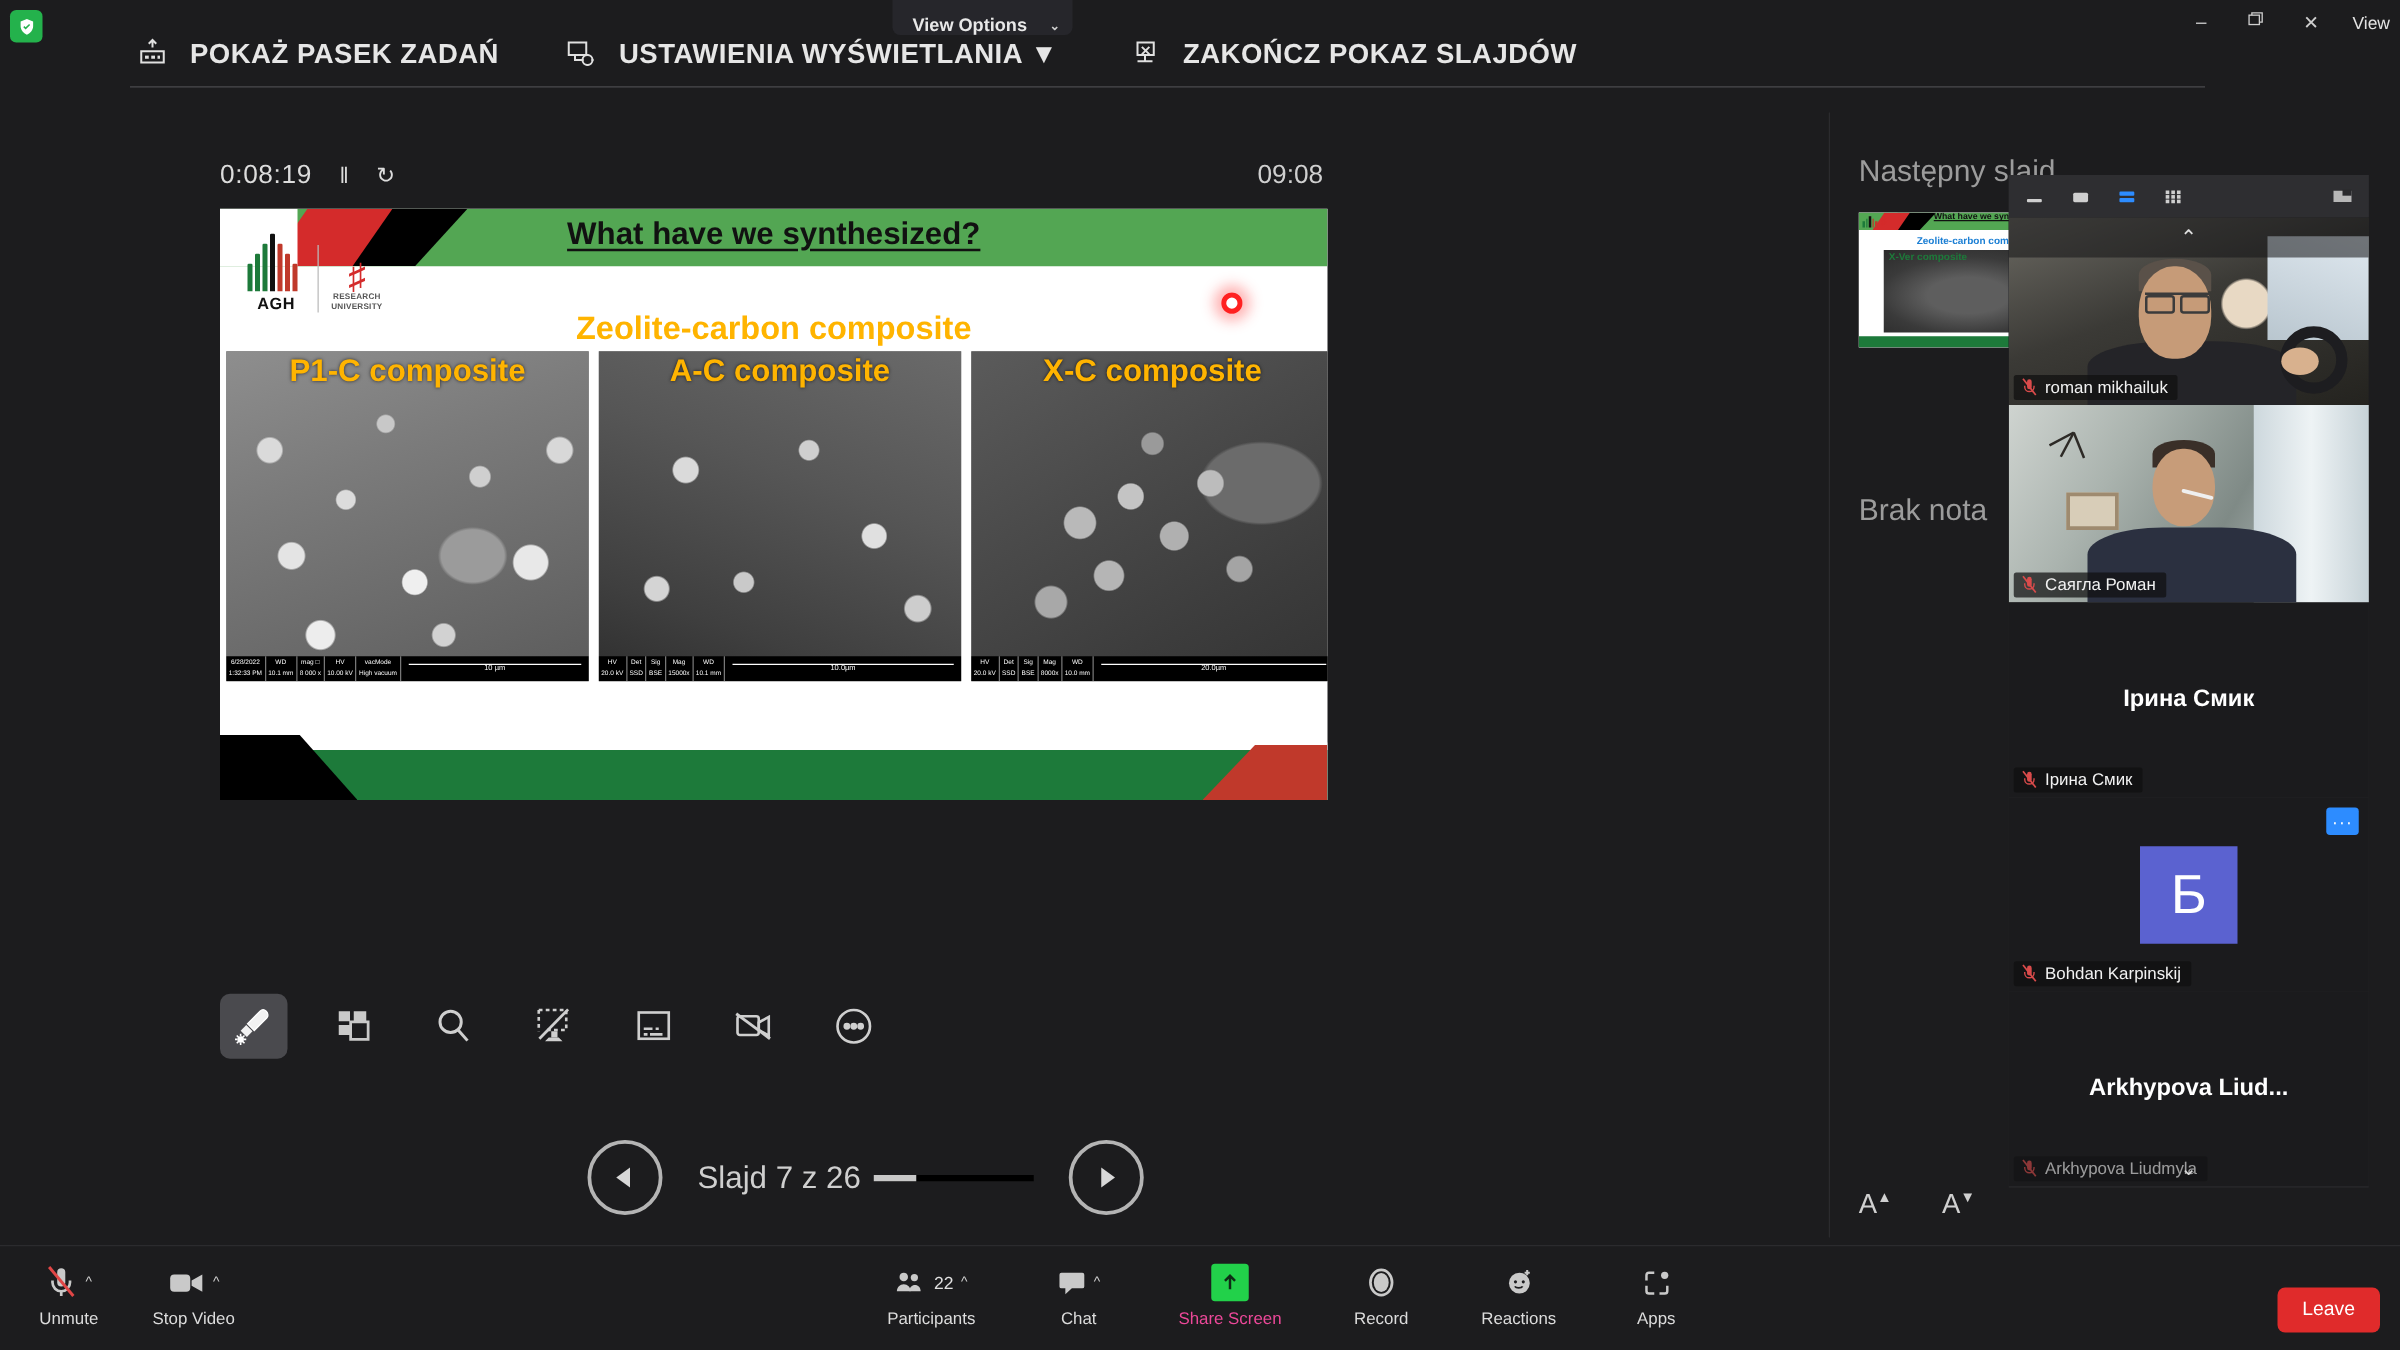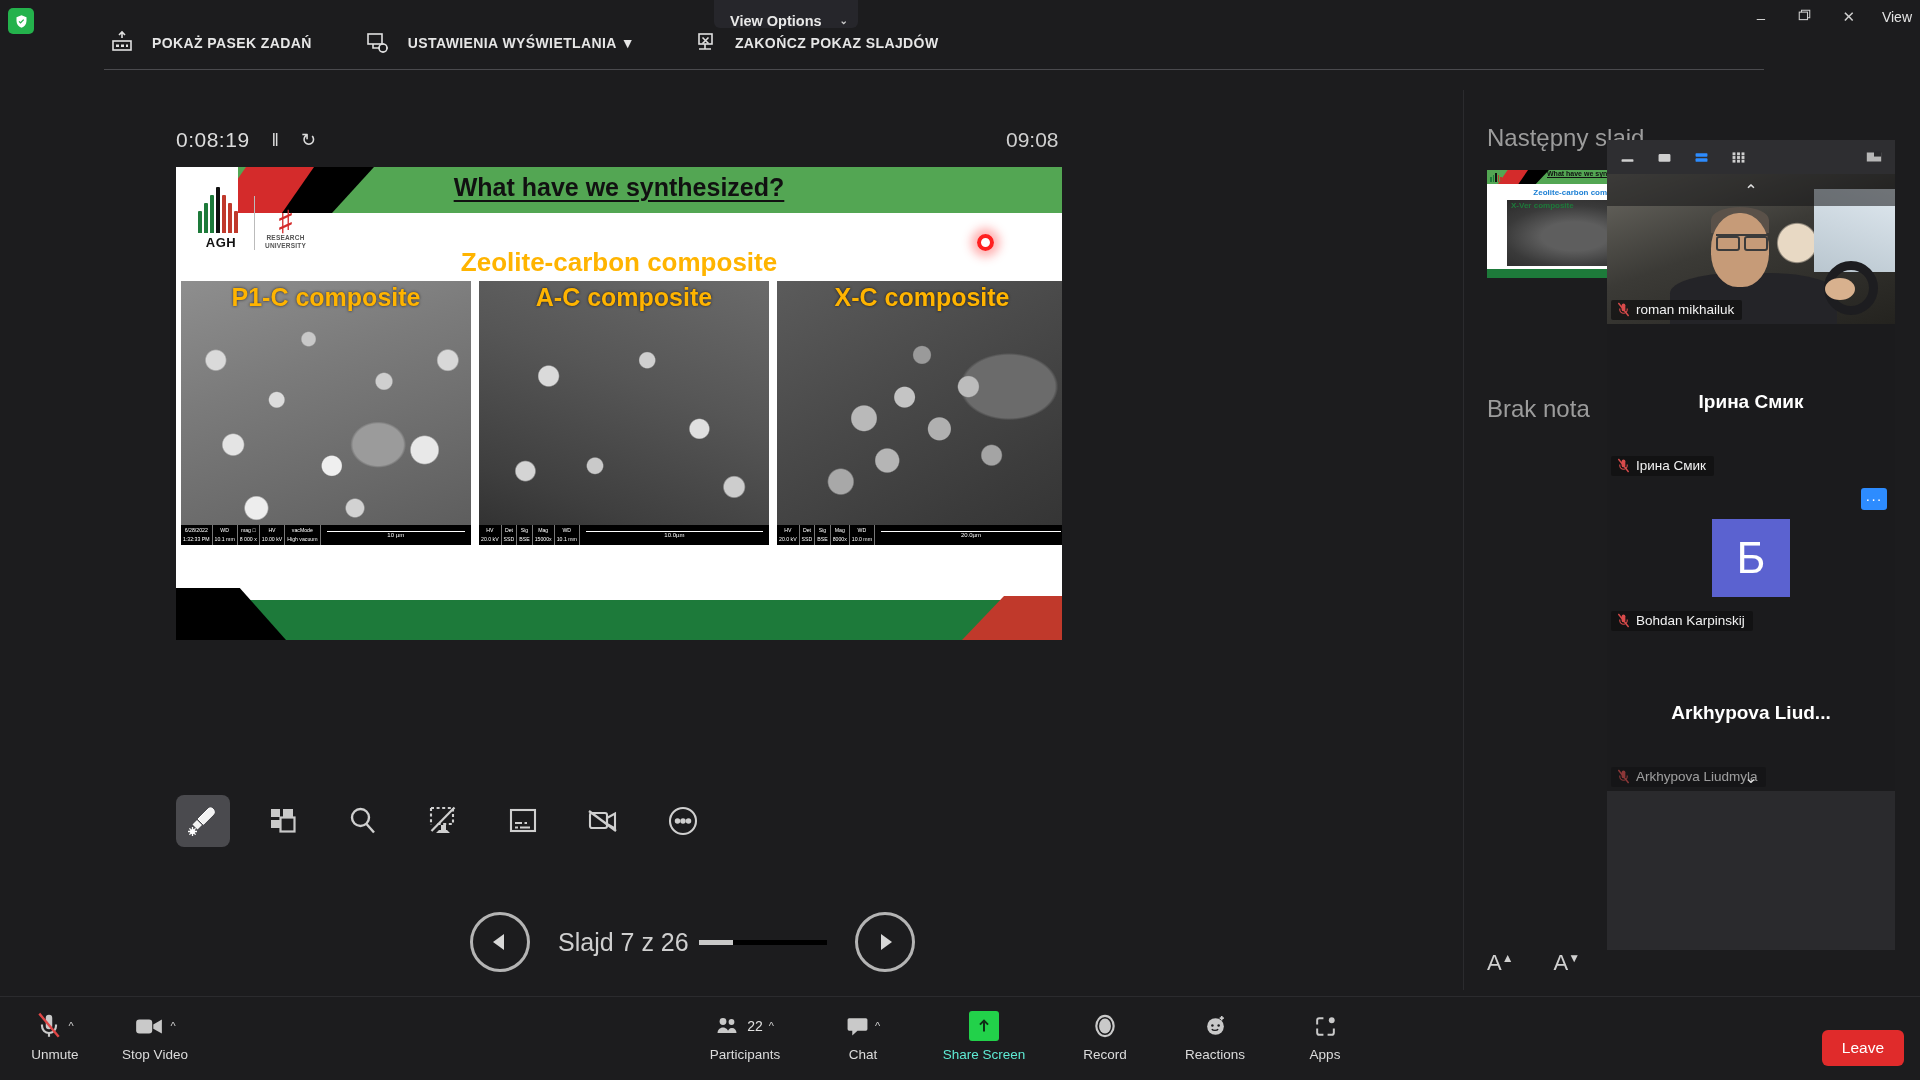--- a/index.html
+++ b/index.html
@@ -44,21 +44,21 @@
   }
   .shield svg { width: 15px; height: 15px; }
 
   
   .ppt-bar {
     position: absolute; left: 104px; top: 16px; width: 1660px; height: 54px;
     border-bottom: 1px solid #4a4a4e;
     display: flex; align-items: center;
   }
   .ppt-item { display: flex; align-items: center; gap: 16px; color: #e6e6e6; }
-  .ppt-item .lbl { font-size: 14px; letter-spacing: .4px; font-weight: 600; }
+  .ppt-item .lbl { font-size: 22px; letter-spacing: .4px; font-weight: 600; }
   .ppt-icon { width: 28px; height: 26px; position: relative; }
 
   
   .timer-row { position: absolute; left: 176px; top: 128px; width: 900px; display: flex; align-items: center; gap: 22px; }
   .timer-row .time { color: #dcdcdc; font-size: 21px; letter-spacing: .5px; }
   .timer-row .ctl { color: #dcdcdc; font-size: 18px; }
   .clock { position: absolute; left: 1006px; top: 128px; color: #cfcfcf; font-size: 21px; }
 
   
   .slide {
@@ -241,21 +241,21 @@
   .p2-lamp { position:absolute; left:10%; top:14%; width:46px; height:34px; }
   .p2-lamp i { position:absolute; left:22px; top:0; width:2px; height:22px; background:#2d2a26; transform-origin: top; }
   .p2-pic { position:absolute; left:16%; top:44%; width:42px; height:30px; border:3px solid #9e8a6f; background:#d8cdb8; }
 
   
   .bottom-bar { position: absolute; left: 0; bottom: 0; width: 1920px; height: 84px; background: #1c1c1e; border-top: 1px solid #2b2b2e; }
   .bb-group { position: absolute; display: flex; align-items: center; gap: 26px; }
   .bb-item { display: flex; flex-direction: column; align-items: center; gap: 6px; color: #d6d6d6; width: 74px; }
   .bb-item .ico { height: 30px; display: flex; align-items: center; justify-content: center; gap: 4px; }
   .bb-item .lbl { font-size: 13.5px; color: #dcdcdc; }
-  .bb-item.green .lbl { color: #5eead4; }
+  .bb-item.green .lbl { color: #ec4899; }
   .bb-caret { color: #cfcfcf; font-size: 11px; margin-left: 2px; align-self: center; }
   .leave-btn {
     position: absolute; right: 16px; bottom: 14px; background: #e02b2b; color: #fff;
     padding: 9px 20px; border-radius: 6px; font-size: 15.5px;
   }
   .pcount { color: #e0e0e0; font-size: 14px; margin-left: 3px; }
 </style>
 </head>
 <body>
 
@@ -658,20 +658,43 @@
       <div class="namebar">
         <svg class="mic-off" viewBox="0 0 14 16">
             <path d="M7 1.5a2 2 0 0 1 2 2V8a2 2 0 1 1-4 0V3.5a2 2 0 0 1 2-2z" fill="#d94b4b"></path>
             <path d="M3 7v1a4 4 0 0 0 8 0V7" stroke="#d94b4b" stroke-width="1.2" fill="none"></path>
             <path d="M1.5 1l11 14" stroke="#d94b4b" stroke-width="1.5"></path>
           </svg>
         <span>roman mikhailuk</span>
       </div>
     </div>
 
+    <div class="vtile" style="height:158px;">
+      <div class="photo2">
+        <div class="p2-curtain"></div>
+        <div class="p2-lamp">
+            <i style="transform:rotate(28deg)"></i>
+            <i style="transform:rotate(-22deg)"></i>
+            <i style="transform:rotate(62deg)"></i>
+          </div>
+        <div class="p2-pic"></div>
+        <div class="p2-body"></div>
+        <div class="p2-hair"></div>
+        <div class="p2-head"></div>
+        <div class="p2-mic"></div>
+      </div>
+      <div class="namebar">
+        <svg class="mic-off" viewBox="0 0 14 16">
+            <path d="M7 1.5a2 2 0 0 1 2 2V8a2 2 0 1 1-4 0V3.5a2 2 0 0 1 2-2z" fill="#d94b4b"></path>
+            <path d="M3 7v1a4 4 0 0 0 8 0V7" stroke="#d94b4b" stroke-width="1.2" fill="none"></path>
+            <path d="M1.5 1l11 14" stroke="#d94b4b" stroke-width="1.5"></path>
+          </svg>
+        <span>Саягла Роман</span>
+      </div>
+    </div>
 
     <div class="vtile" style="height:156px;display:flex;align-items:center;justify-content:center;">
       <div class="name-center">Ірина Смик</div>
       <div class="namebar">
         <svg class="mic-off" viewBox="0 0 14 16">
             <path d="M7 1.5a2 2 0 0 1 2 2V8a2 2 0 1 1-4 0V3.5a2 2 0 0 1 2-2z" fill="#d94b4b"></path>
             <path d="M3 7v1a4 4 0 0 0 8 0V7" stroke="#d94b4b" stroke-width="1.2" fill="none"></path>
             <path d="M1.5 1l11 14" stroke="#d94b4b" stroke-width="1.5"></path>
           </svg>
         <span>Ірина Смик</span>

